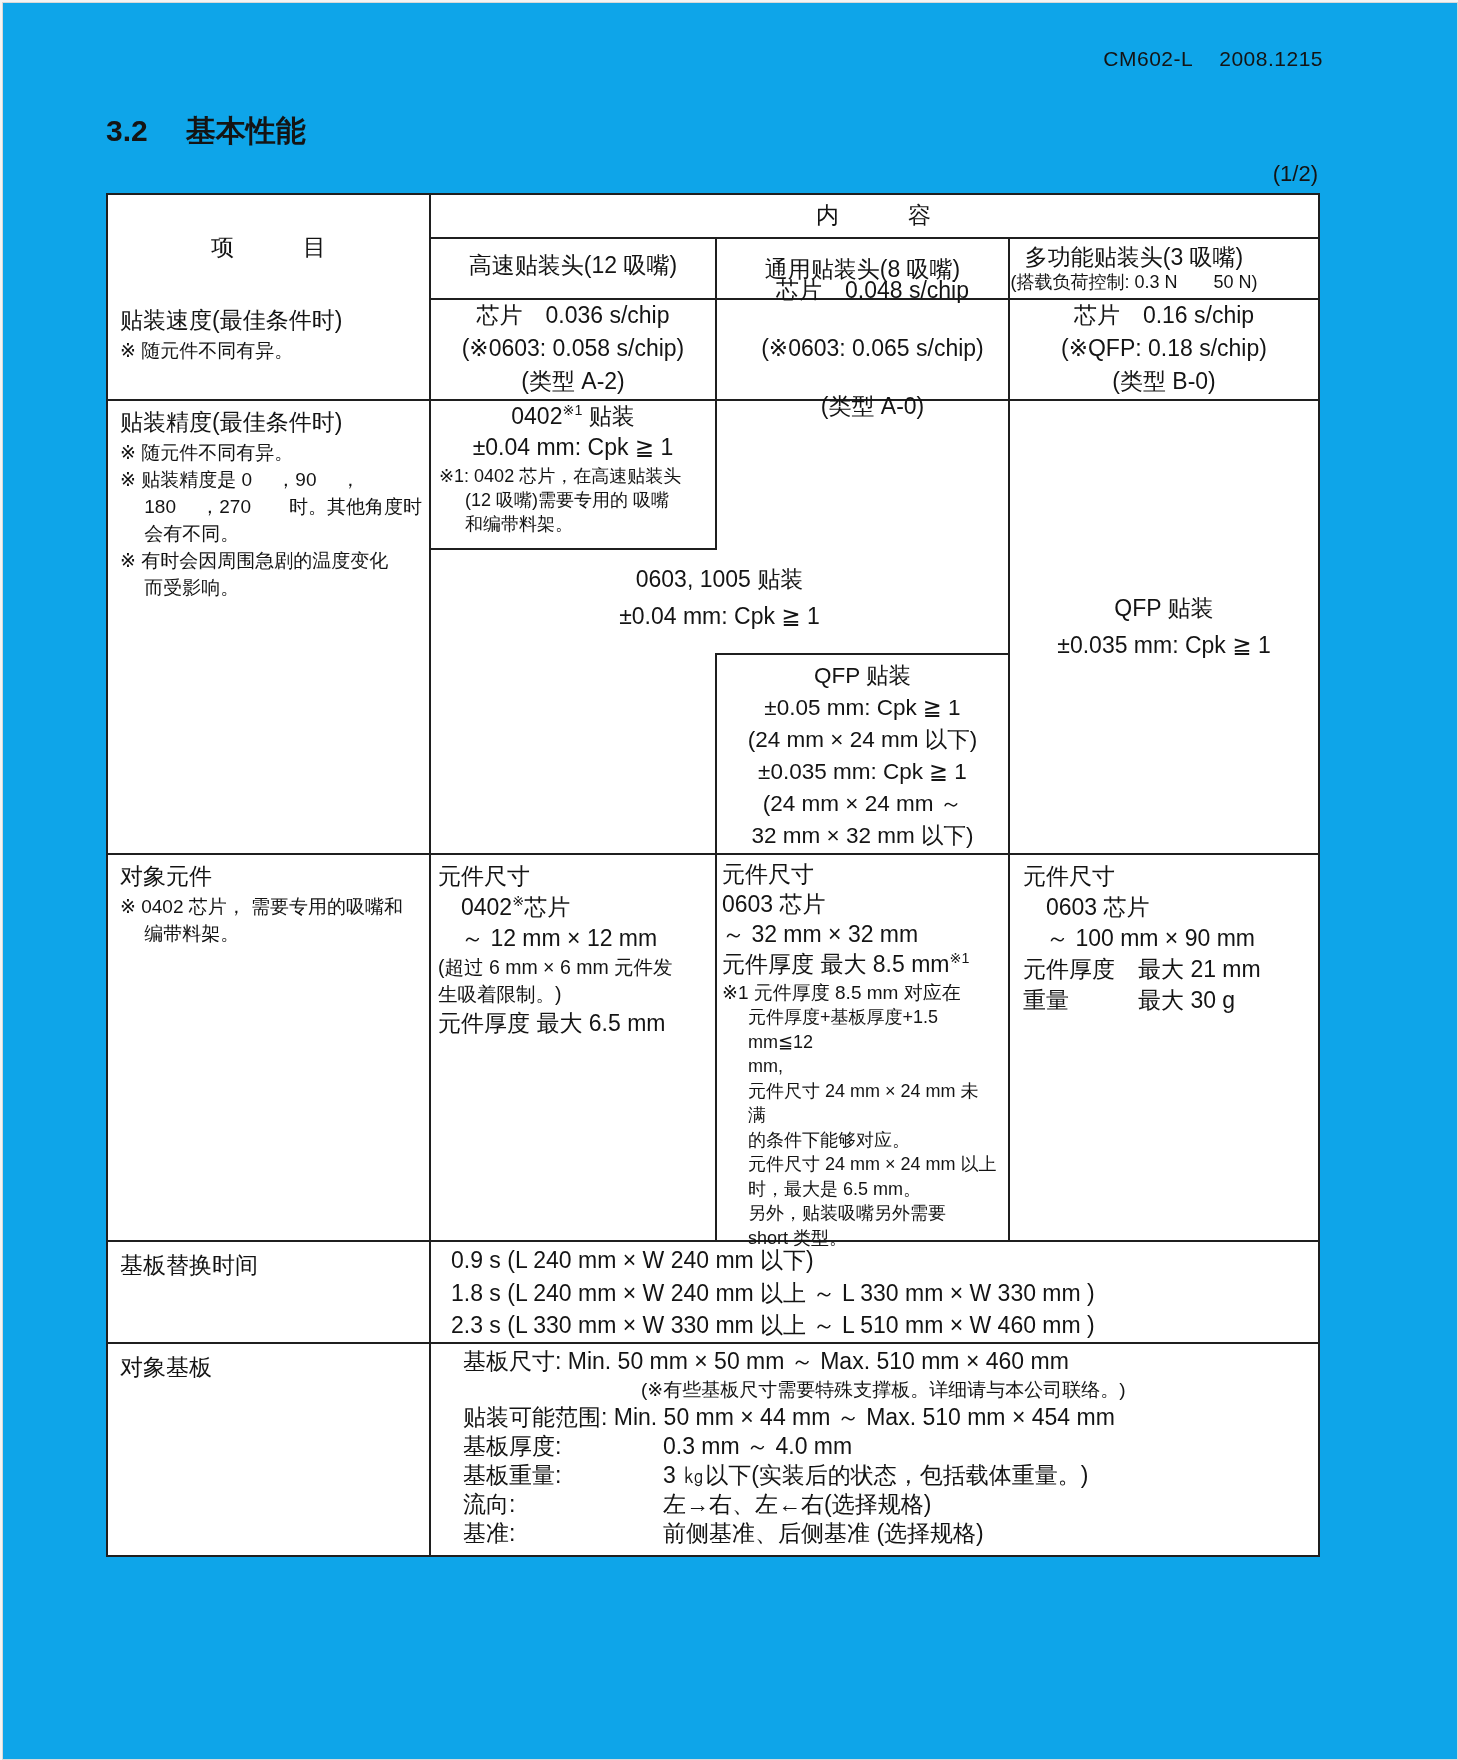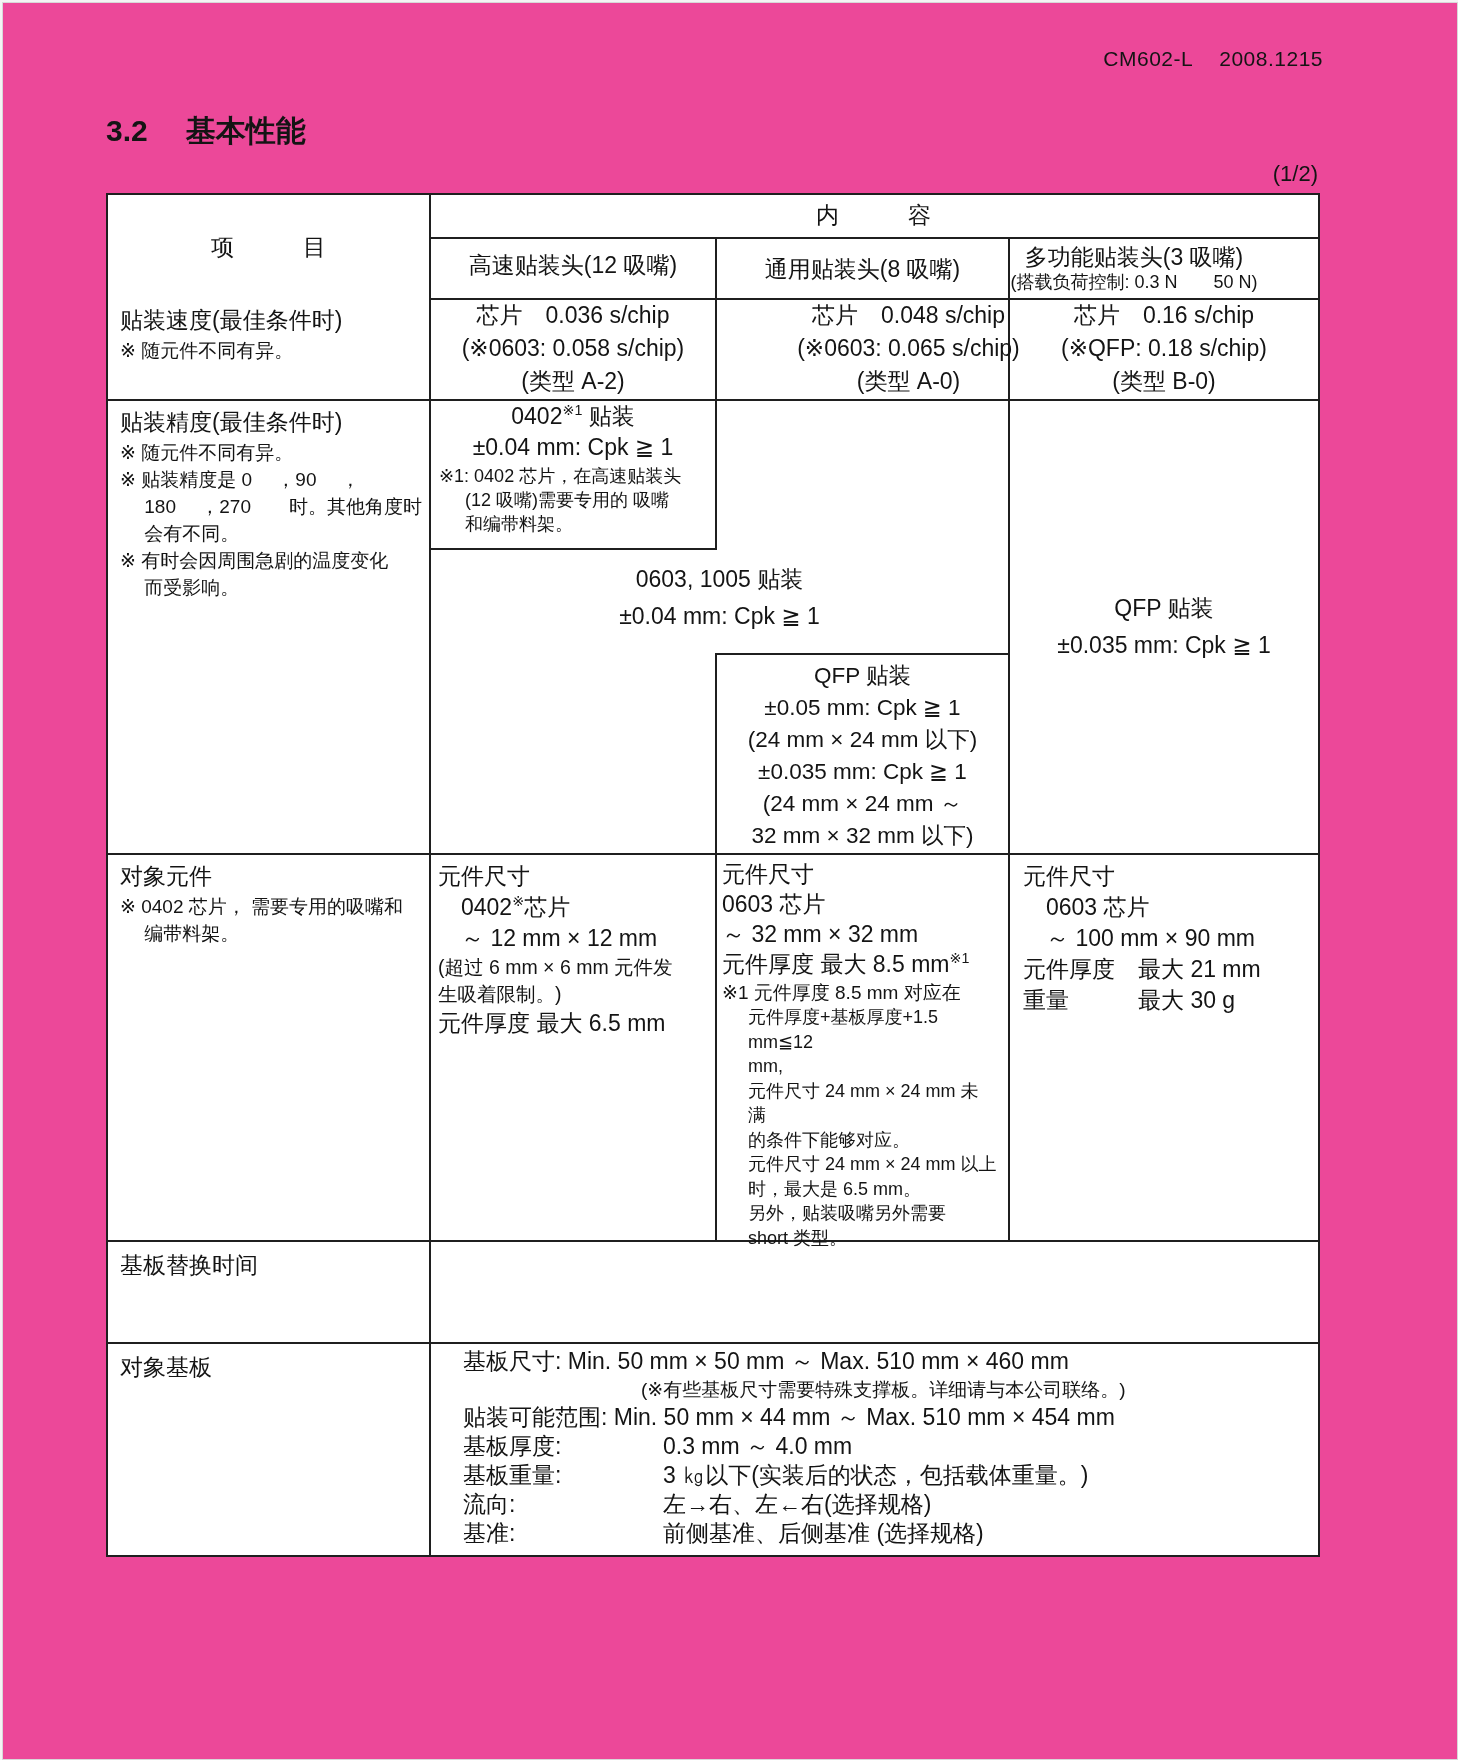--- a/index.html
+++ b/index.html
@@ -1,21 +1,21 @@
 <!DOCTYPE html>
 <html><head>
 <meta charset="utf-8">
 <style>
   html,body{margin:0;padding:0;}
   body{
     width:1458px;height:1760px;position:relative;background:#f4f4f4;
     font-family:"Liberation Sans","DejaVu Sans",sans-serif;color:#141414;
     -webkit-font-smoothing:antialiased;
   }
-  .page{position:absolute;left:2px;top:2px;width:1454px;height:1756px;background:#ec4899;
+  .page{position:absolute;left:2px;top:2px;width:1454px;height:1756px;background:#0ea5e9;
     border:1px solid #d8d8d8;}
   .doc-header{position:absolute;left:1000px;top:44px;width:320px;text-align:right;
     font-size:21px;letter-spacing:0.5px;}
   .doc-header .sep{display:inline-block;width:26px;}
   .section-title{position:absolute;left:103px;top:108px;font-size:30px;font-weight:bold;}
   .section-title .num{margin-right:38px;}
   .page-indicator{position:absolute;left:1095px;top:158px;width:220px;text-align:right;font-size:22px;}
 
   
   .tbl{position:absolute;left:103px;top:190px;width:1210px;height:1360px;
@@ -48,21 +48,21 @@
   .lbl{left:12px;width:304px;}
   .lbl .t{font-size:23px;line-height:30px;}
   .lbl .notes{font-size:19px;line-height:27px;margin-top:2px;}
   .lbl-speed{top:110px;}
   .lbl-acc{top:212px;}
   .lbl-comp{top:666px;}
   .lbl-swap{top:1055px;}
   .lbl-board{top:1157px;}
 
   .speed-c{top:103px;height:101px;line-height:33px;}
-  .sc1{left:323px;width:284px;} .sc2{left:645px;width:311px;} .sc3{left:902px;width:308px;}
+  .sc1{left:323px;width:284px;} .sc2{left:609px;width:311px;gap:25px;} .sc3{left:902px;width:308px;}
 
   .box0402{left:323px;top:206px;width:284px;height:147px;text-align:center;}
   .box0402 .main{line-height:31px;}
   .box0402 .notes{font-size:18px;line-height:24px;text-align:left;padding:1px 2px 0 8px;}
   .hang > div{padding-left:26px;}
   .hang > div:first-child{padding-left:0;}
   .box0603{left:323px;top:355px;width:577px;height:101px;padding-top:11px;text-align:center;line-height:37px;}
   .boxqfpm{left:609px;top:460px;width:291px;height:196px;padding-top:5px;text-align:center;font-size:22.5px;line-height:32px;}
   .qfpright{left:902px;top:206px;width:308px;height:452px;line-height:37px;}
 
@@ -230,20 +230,25 @@
         <div>元件尺寸</div>
         <div>　0603 芯片</div>
         <div>　～  100 mm × 90 mm</div>
         <div>元件厚度　最大 21 mm</div>
         <div>重量　　　最大 30 g</div>
       </div>
 
     <div class="cell lbl lbl-swap">
       <div class="t">基板替换时间</div>
     </div>
+    <div class="cell swap-lines">
+        <div>0.9 s (L 240 mm × W 240 mm  以下)</div>
+        <div>1.8 s (L 240 mm × W 240 mm  以上  ～  L 330 mm × W 330 mm )</div>
+        <div>2.3 s (L 330 mm × W 330 mm  以上  ～  L 510 mm × W 460 mm )</div>
+      </div>
 
     <div class="cell lbl lbl-board">
       <div class="t">对象基板</div>
     </div>
     <div class="cell board-lines">
       <div>基板尺寸: Min. 50 mm × 50 mm  ～  Max. 510 mm × 460 mm</div>
       <div class="note">(※有些基板尺寸需要特殊支撑板。详细请与本公司联络。)</div>
       <div>贴装可能范围: Min. 50 mm × 44 mm  ～  Max. 510 mm × 454 mm</div>
       <div class="board-row">
         <span class="bl-label">基板厚度:</span>

